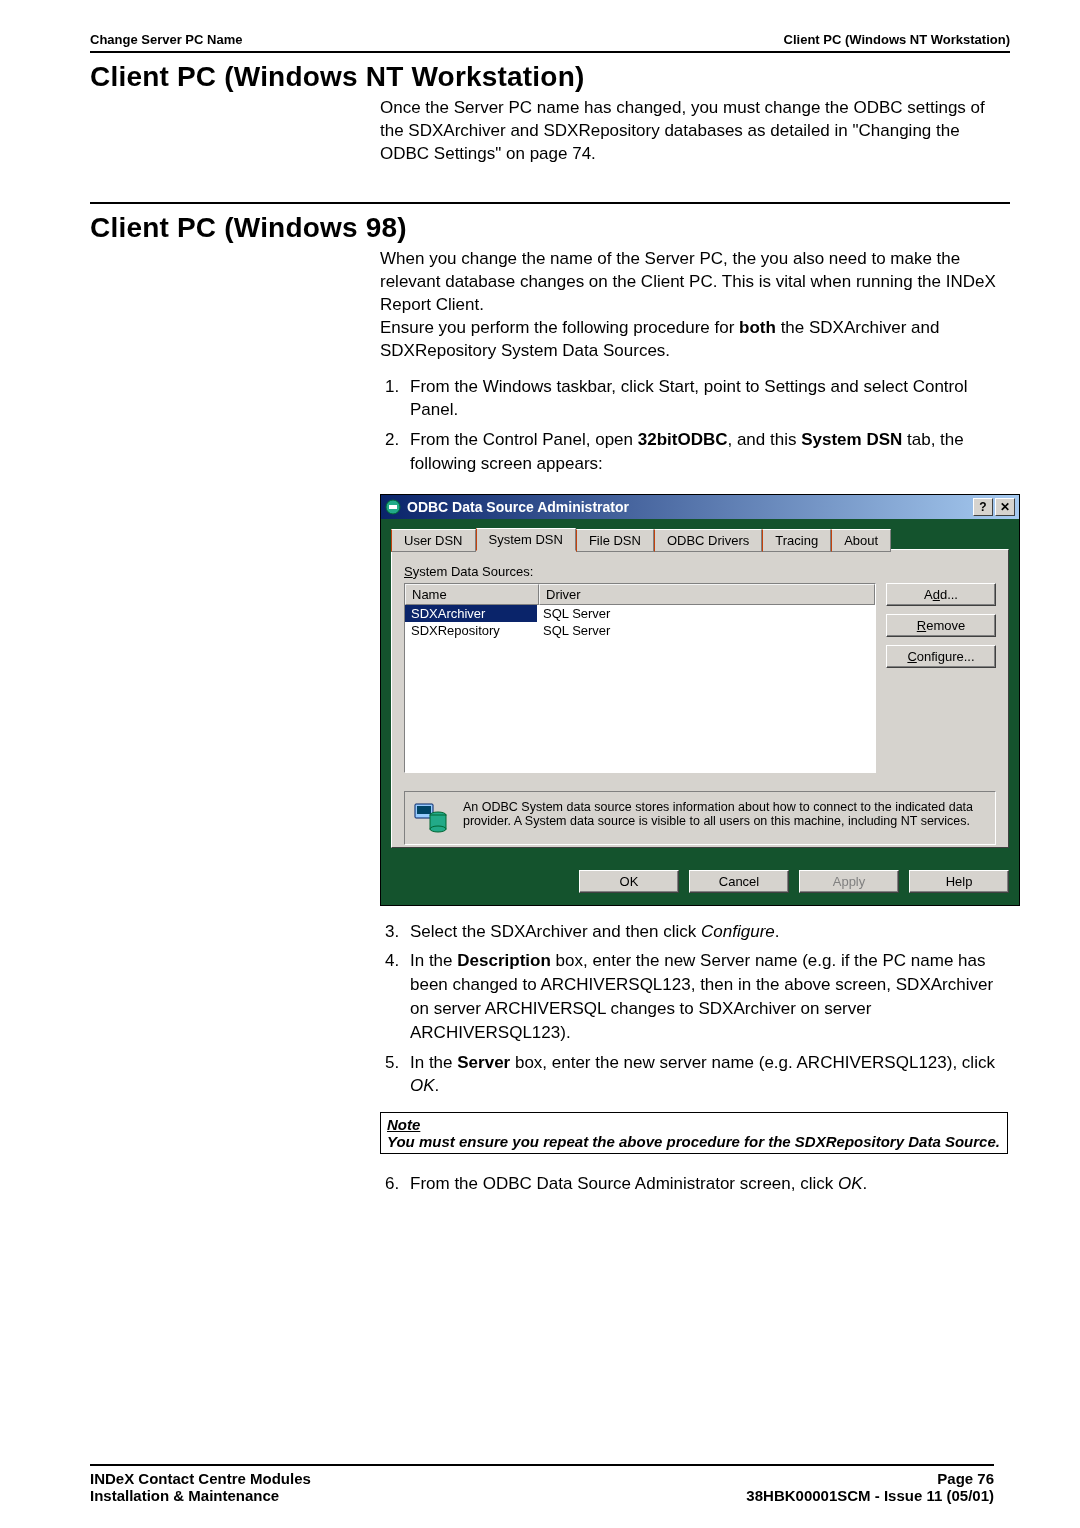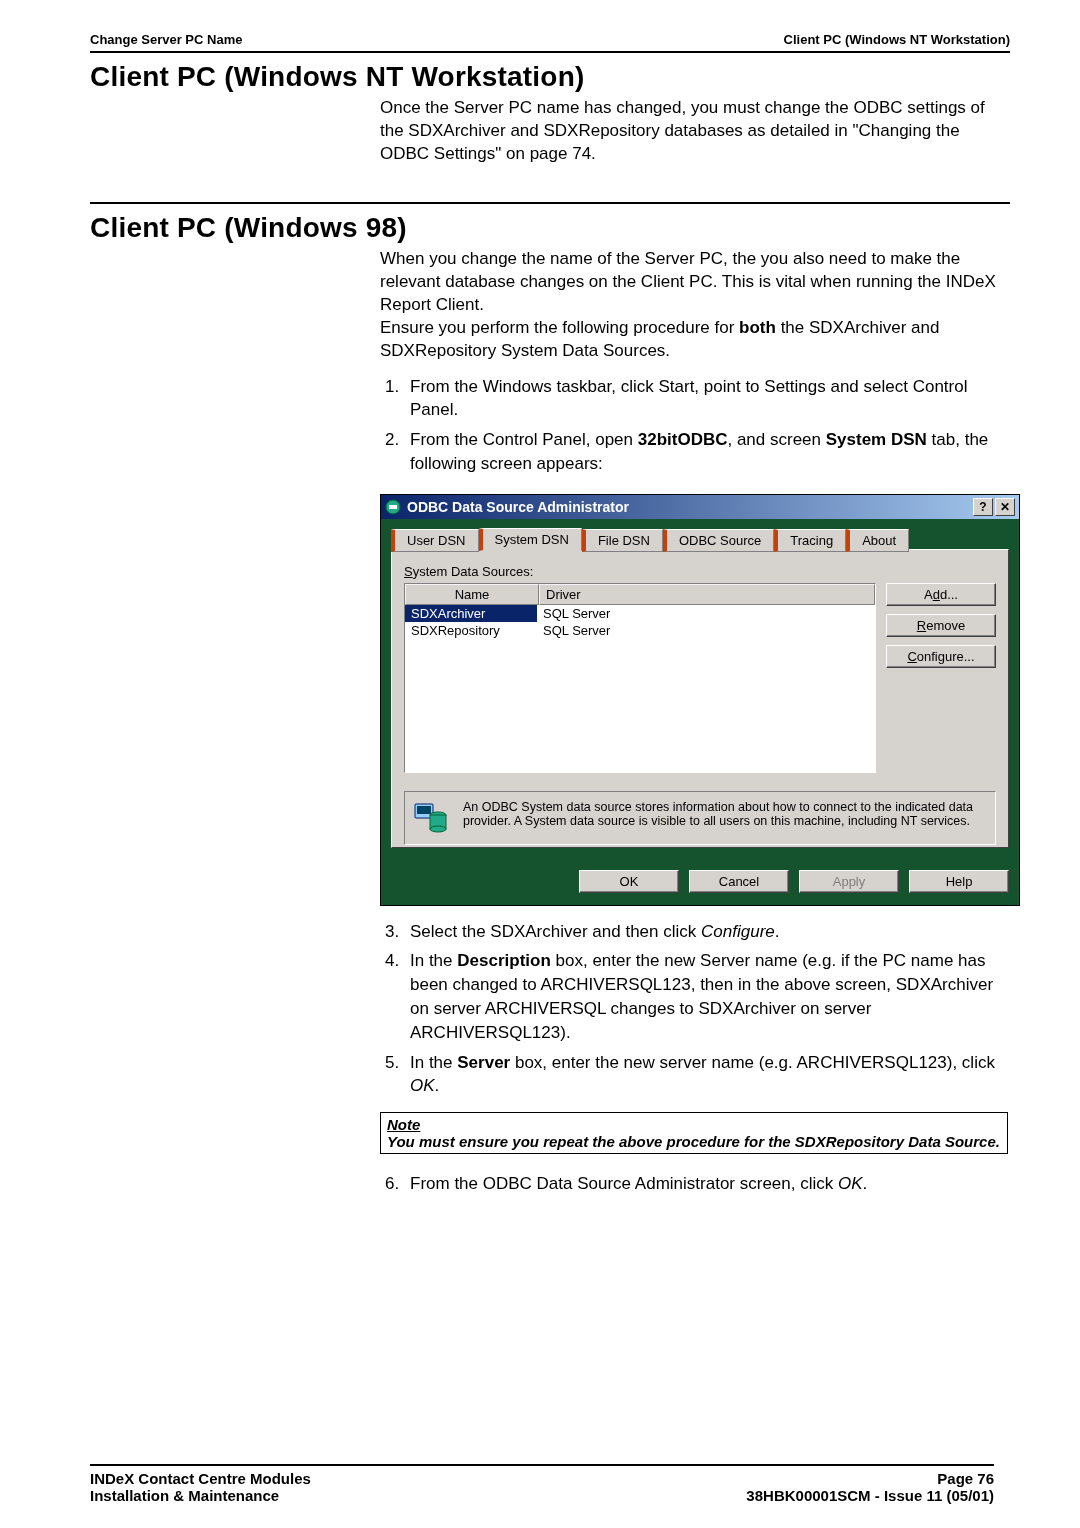--- a/index.html
+++ b/index.html
@@ -104,21 +104,21 @@
   .tabs {
     display: flex;
     position: relative;
     z-index: 2;
   }
   .tab {
     font-size: 13px;
     padding: 3px 12px 3px 12px;
     background: #d6d3ce;
     border-top: 1px solid #fff;
-    border-left: 4px solid #c2410c;
+    border-left: 1px solid #c2410c;
     border-right: 1px solid #808080;
     position: relative;
     margin-right: 0;
   }
   .tab.active {
     border-bottom: 1px solid #d6d3ce;
     z-index: 3;
     top: 1px;
   }
   .tab.inactive {
@@ -159,21 +159,21 @@
     background: #d6d3ce;
     font-size: 13px;
   }
   .listhead .col {
     border-top: 1px solid #f4f4f4;
     border-left: 1px solid #f4f4f4;
     border-right: 1px solid #808080;
     border-bottom: 1px solid #808080;
     padding: 2px 6px;
   }
-  .col-name { width: 120px; text-align: center; }
+  .col-name { width: 120px; }
   .col-driver { flex: 1; }
   .listrow {
     display: flex;
     font-size: 13px;
   }
   .listrow .cell {
     padding: 1px 6px;
     white-space: nowrap;
   }
   .cell-name { width: 120px; }
@@ -268,21 +268,21 @@
 
   <div class="section-title">Client PC (Windows 98)</div>
   <div class="indented">When you change the name of the Server PC, the you also need to make the relevant database changes on the Client PC.  This is vital when running the INDeX Report Client.</div>
   <div class="indented">
     <span>Ensure you perform the following procedure for </span><span class="bold">both</span><span> the SDXArchiver and SDXRepository System Data Sources.</span>
   </div>
 
   <ol class="steps">
     <li>From the Windows taskbar, click Start, point to Settings and select Control Panel.</li>
     <li>
-      <span>From the Control Panel, open </span><span class="bold">32bitODBC</span><span>, and screen </span><span class="bold">System DSN</span><span> tab, the following screen appears:</span>
+      <span>From the Control Panel, open </span><span class="bold">32bitODBC</span><span>, and this </span><span class="bold">System DSN</span><span> tab, the following screen appears:</span>
     </li>
   </ol>
 
   <div class="dialog">
     <div class="titlebar">
       <span class="ticon">
         <svg viewBox="0 0 16 16">
             <circle cx="8" cy="8" r="7" fill="#2a8" stroke="#063" stroke-width="1"></circle>
             <rect x="4" y="6" width="8" height="4" fill="#fff"></rect>
           </svg>
@@ -290,21 +290,21 @@
       <span>ODBC Data Source Administrator</span>
       <span class="spacer"></span>
       <span class="winbtn">?</span>
       <span class="winbtn">✕</span>
     </div>
     <div class="dlg-body">
       <div class="tabs">
         <div class="tab inactive">User DSN</div>
         <div class="tab active">System DSN</div>
         <div class="tab inactive">File DSN</div>
-        <div class="tab inactive">ODBC Source</div>
+        <div class="tab inactive">ODBC Drivers</div>
         <div class="tab inactive">Tracing</div>
         <div class="tab inactive">About</div>
       </div>
       <div class="tabpanel">
         <div class="sds-label">
           <span class="ul">S</span><span>ystem Data Sources:</span>
         </div>
         <div class="listouter">
           <div class="listbox">
             <div class="listhead">

